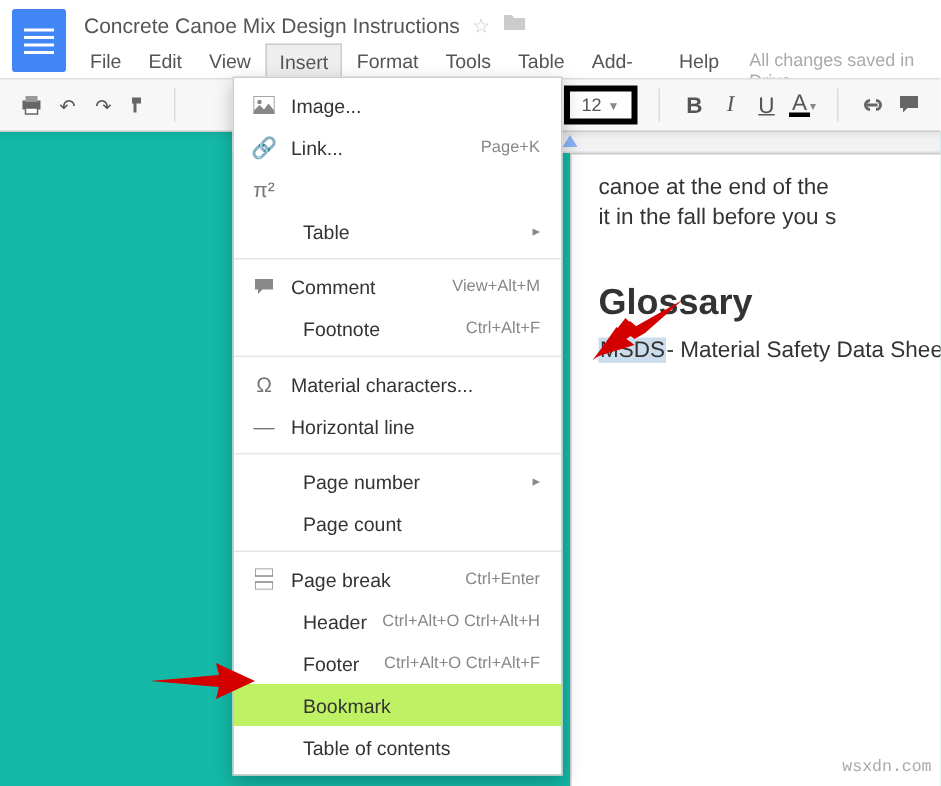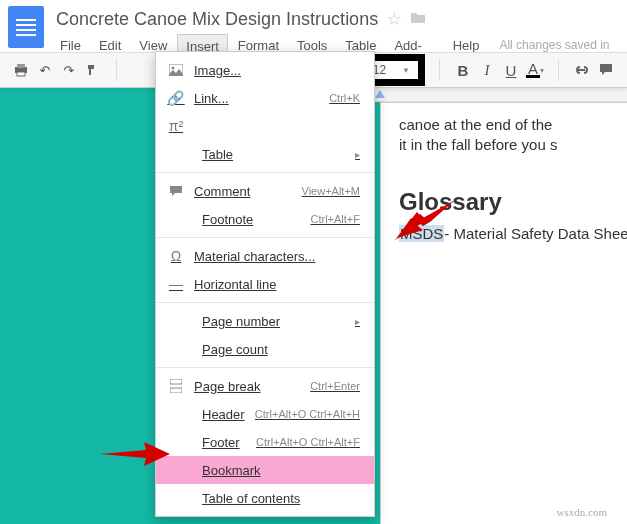--- a/index.html
+++ b/index.html
@@ -3,61 +3,61 @@
 <meta charset="utf-8">
 <style>
 * { margin: 0; padding: 0; box-sizing: border-box; font-family: Arial, sans-serif; }
 body { background: #fff; width: 627px; height: 524px; overflow: hidden; position: relative; font-size: 13px; color: #333; }
 
 .header { display: flex; align-items: flex-start; padding: 6px 0 0 0; height: 52px; }
 .logo { width: 36px; height: 42px; background: #4285f4; margin: 0 8px; display: flex; align-items: center; justify-content: center; border-radius: 2px; }
 .logo-lines { width: 20px; }
 .logo-lines div { height: 2px; background: #fff; margin: 3px 0; }
 .title-area { flex: 1; }
-.doc-title { font-size: 18px; color: #555; padding: 2px 4px; display: flex; align-items: center; gap: 8px; }
+.doc-title { font-size: 14px; color: #555; padding: 2px 4px; display: flex; align-items: center; gap: 8px; }
 .star, .folder { color: #ccc; }
 .menubar { display: flex; gap: 2px; padding: 2px 0; font-size: 13px; color: #555; }
 .menu-item { padding: 4px 8px; cursor: pointer; }
 .menu-item.active { background: #eee; border: 1px solid #ccc; border-bottom: none; }
 .saved { color: #aaa; font-size: 12px; padding: 4px 10px; }
 
 .toolbar { height: 36px; border-top: 1px solid #ddd; border-bottom: 1px solid #ccc; background: #f7f7f7; display: flex; align-items: center; padding: 0 12px; gap: 10px; font-size: 13px; color: #555; box-shadow: 0 2px 4px rgba(0,0,0,0.08); position: relative; z-index: 5; }
 .tb-group { display: flex; gap: 6px; align-items: center; }
 .tb-icon { width: 18px; height: 18px; display: inline-flex; align-items: center; justify-content: center; color: #555; }
 .sep { width: 1px; height: 22px; background: #ddd; margin: 0 4px; }
-.font-size-box { border: 7px solid #000000; background: #fff; padding: 2px 8px; font-size: 12px; display: flex; align-items: center; gap: 16px;}
+.font-size-box { border: 4px solid #000000; background: #fff; padding: 2px 8px; font-size: 12px; display: flex; align-items: center; gap: 4px;}
 .tiny-tri { font-size: 8px; color: #888; }
 .bold { font-weight: bold; font-size: 15px; }
 .italic { font-style: italic; font-family: Georgia, serif; font-size: 15px; }
 .underline { text-decoration: underline; font-size: 15px; }
 .acolor { font-size: 15px; border-bottom: 3px solid #000; padding: 0 2px; line-height: 12px; }
 
 .canvas { position: absolute; top: 88px; left: 0; right: 0; bottom: 0; background: #14b8a6; padding-top: 14px; }
 .ruler { height: 14px; background: #f2f2f2; border-bottom: 1px solid #ddd; position: absolute; top: 0; left: 155px; right: 0; }
 .ruler::before { content: ""; position: absolute; left: 220px; top:2px; width: 0; height: 0; border-left: 5px solid transparent; border-right: 5px solid transparent; border-bottom: 8px solid #8ab4f8; }
 .page { position: absolute; left: 380px; top: 14px; width: 400px; height: 500px; background: #fff; border: 1px solid #ccc; padding: 12px 18px; font-size: 15px; line-height: 1.35; }
 .page .line1, .page .line2 { color: #333; white-space: nowrap; }
 .glossary-h { font-weight: bold; font-size: 24px; margin-top: 30px; margin-bottom: 6px; }
 .glossary-line { font-size: 15px; }
 .glossary-line .msds { background: #cde; padding: 0 1px; }
 
 .dropdown { position: absolute; left: 155px; top: 51px; width: 220px; background: #fff; border: 1px solid #ccc; box-shadow: 0 4px 12px rgba(0,0,0,0.25); z-index: 20; padding: 4px 0; font-size: 13px; color: #333; }
-.dd-item { display: flex; align-items: center; height: 28px; padding: 0 14px 0 10px; cursor: pointer; position: relative; text-decoration: underline; }
-.dd-item:hover, .dd-item.highlight { background: #f9a8d4; }
+.dd-item { display: flex; align-items: center; height: 28px; padding: 0 14px 0 10px; cursor: pointer; position: relative; }
+.dd-item:hover, .dd-item.highlight { background: #bef264; }
 .dd-icon { width: 20px; display: inline-flex; justify-content: center; color: #777; font-size: 14px; margin-right: 8px; }
 .dd-label { flex: 1; }
 .dd-short { color: #888; font-size: 11px; }
 .dd-tri { color: #888; font-size: 10px; }
 .dd-sep { height: 1px; background: #e5e5e5; margin: 4px 0; }
 .dd-indent .dd-icon { width: 28px; }
 
 .arrow { position: absolute; z-index: 30; }
 .arrow svg { display: block; }
 
-.watermark { position: absolute; right: 20px; bottom: 6px; color: #aaa; font-size: 11px; font-family: Liberation Serif, serif; z-index: 50; }
+.watermark { position: absolute; right: 6px; bottom: 6px; color: #aaa; font-size: 11px; font-family: Liberation Mono, monospace; z-index: 50; }
 </style>
 </head>
 <body>
 
 <div class="header">
   <div class="logo">
     <div class="logo-lines">
         <div></div>
         <div></div>
         <div></div>
@@ -157,21 +157,21 @@
           <rect width="14" height="12" fill="none" stroke="#888"></rect>
           <circle cx="4" cy="4" r="1.5" fill="#888"></circle>
           <path d="M0 10l4-4 3 3 3-4 4 5v2H0z" fill="#888"></path>
         </svg>
       </span>
     <span class="dd-label">Image...</span>
   </div>
   <div class="dd-item">
     <span class="dd-icon">🔗</span>
     <span class="dd-label">Link...</span>
-    <span class="dd-short">Ctrl+K</span>
+    <span class="dd-short">Page+K</span>
   </div>
   <div class="dd-item">
     <span class="dd-icon">π²</span>
   </div>
   <div class="dd-item dd-indent">
     <span class="dd-icon"></span>
     <span class="dd-label">Table</span>
     <span class="dd-tri">▸</span>
   </div>
   <div class="dd-sep"></div>

